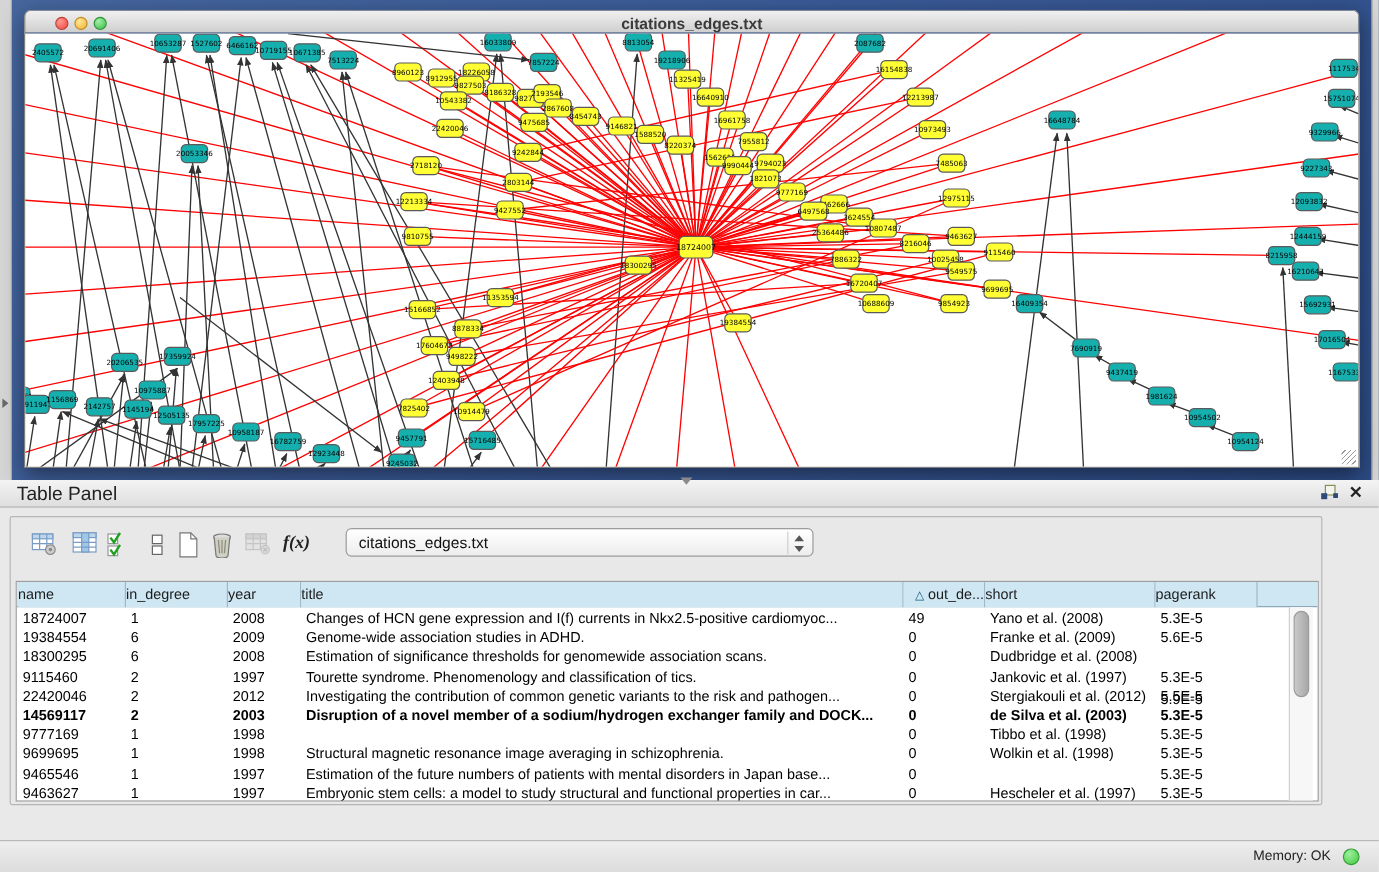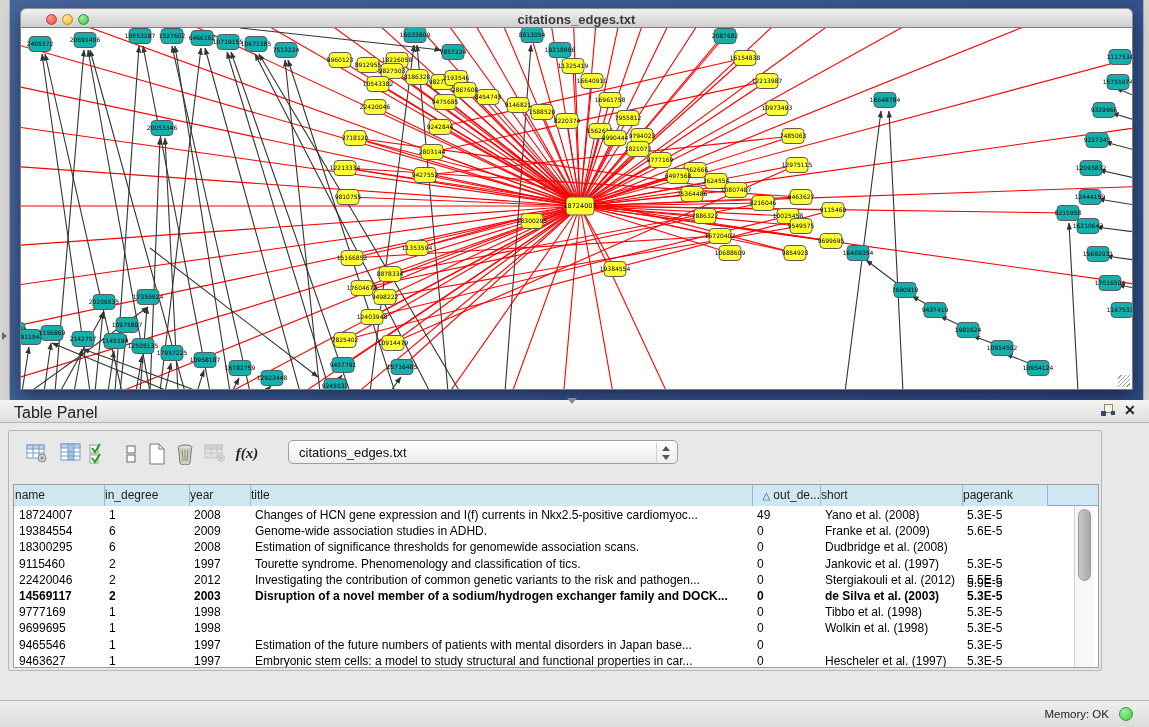--- a/index.html
+++ b/index.html
@@ -888,20 +888,21 @@
             <div class="td" style="left: 91px; width: 85px;">1</div>
             <div class="td" style="left: 176px; width: 61px;">1998</div>
             <div class="td" style="left: 739px; width: 68px;">0</div>
             <div class="td" style="left: 807px; width: 142px;">Tibbo et al. (1998)</div>
             <div class="td" style="left: 949px; width: 85px;">5.3E-5</div>
           </div>
           <div class="tr" style="top: 135.4px;">
             <div class="td" style="left: 1px; width: 90px;">9699695</div>
             <div class="td" style="left: 91px; width: 85px;">1</div>
             <div class="td" style="left: 176px; width: 61px;">1998</div>
+            <div class="td" style="left: 237px; width: 502px;">Structural magnetic resonance image averaging in schizophrenia.</div>
             <div class="td" style="left: 739px; width: 68px;">0</div>
             <div class="td" style="left: 807px; width: 142px;">Wolkin et al. (1998)</div>
             <div class="td" style="left: 949px; width: 85px;">5.3E-5</div>
           </div>
           <div class="tr" style="top: 151.6px;">
             <div class="td" style="left: 1px; width: 90px;">9465546</div>
             <div class="td" style="left: 91px; width: 85px;">1</div>
             <div class="td" style="left: 176px; width: 61px;">1997</div>
             <div class="td" style="left: 237px; width: 502px;">Estimation of the future numbers of patients with mental disorders in Japan base...</div>
             <div class="td" style="left: 739px; width: 68px;">0</div>

